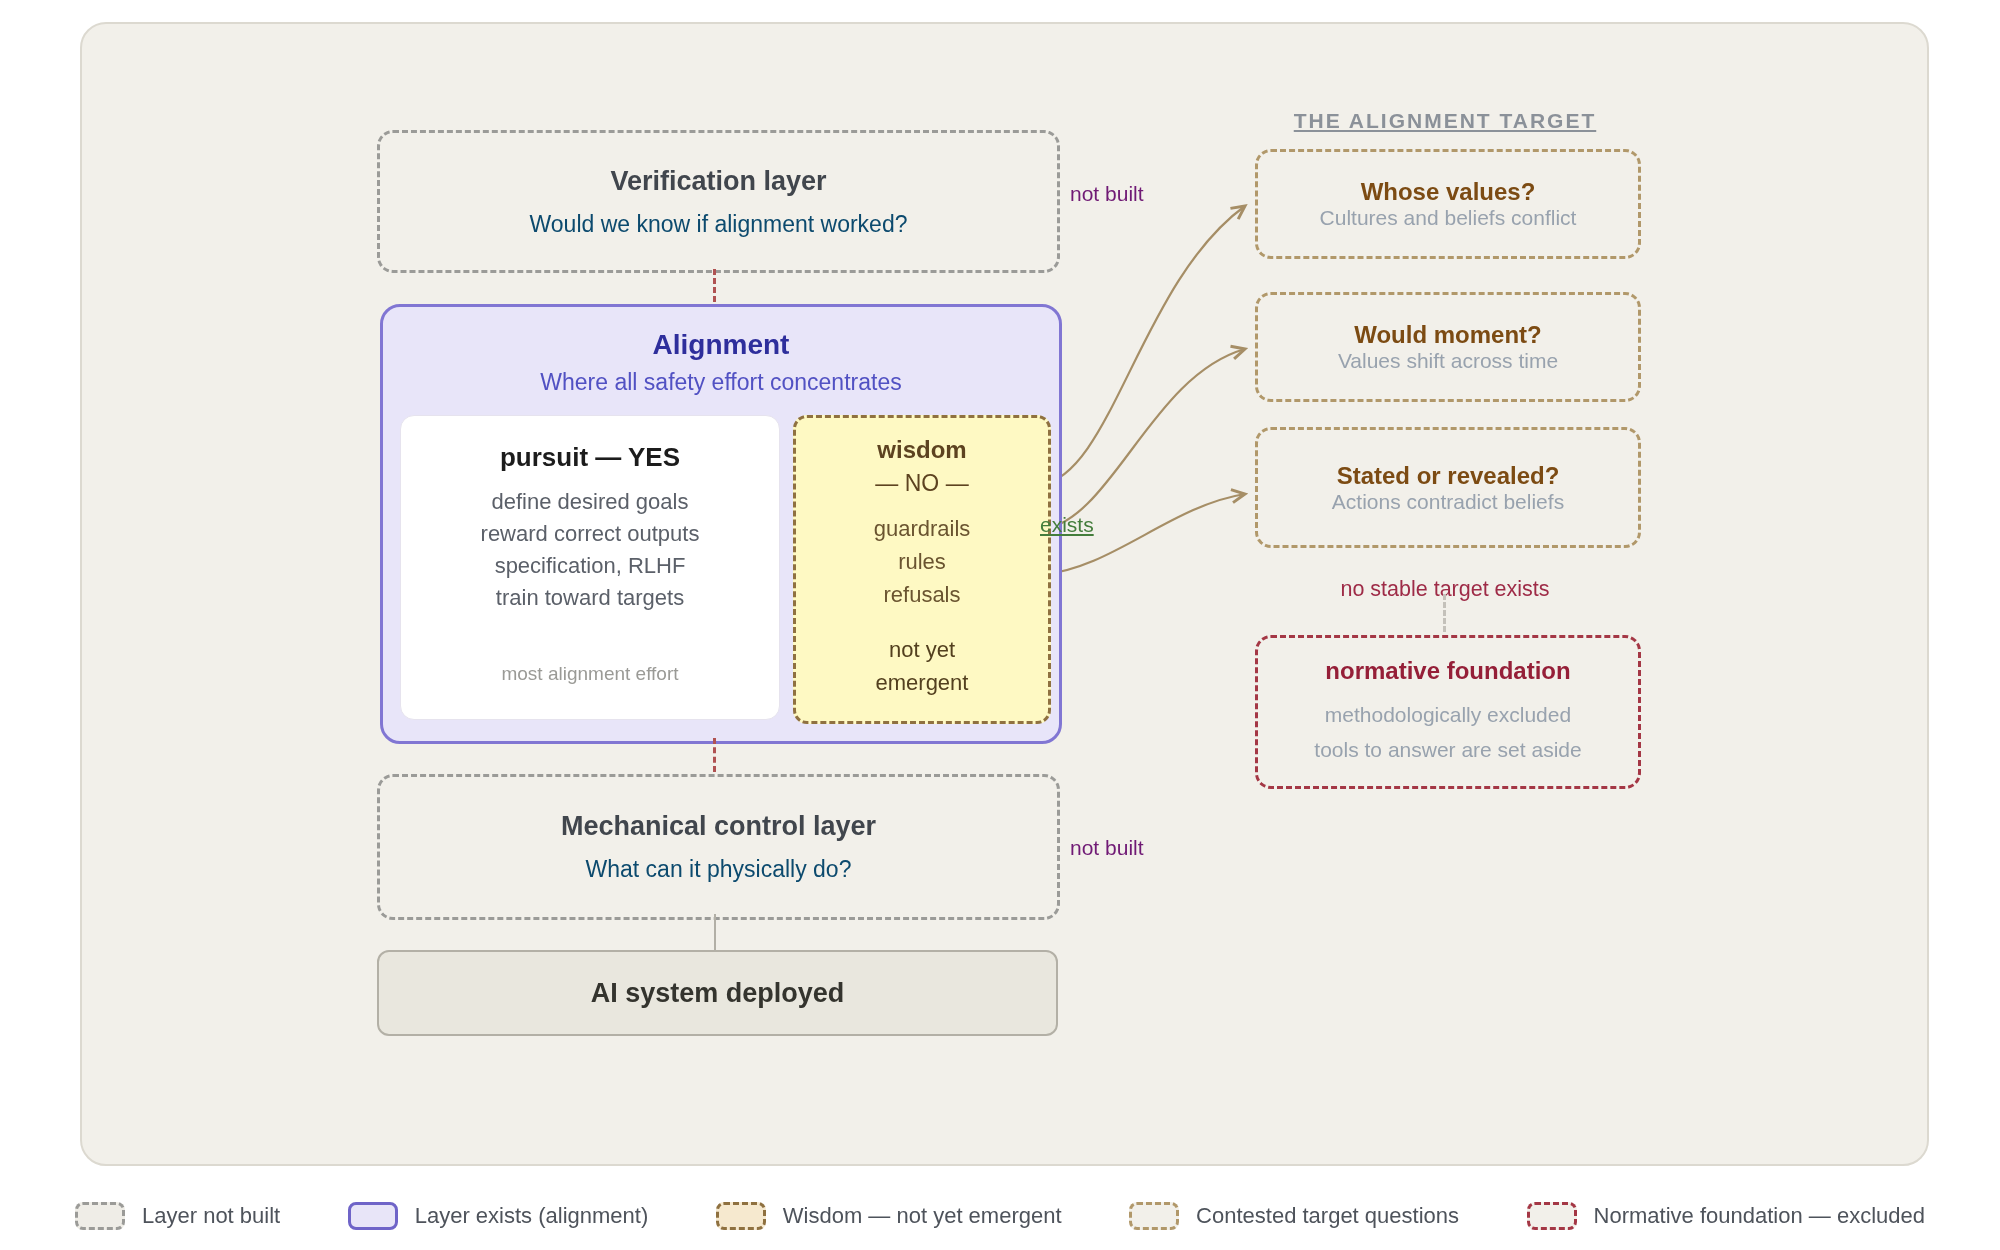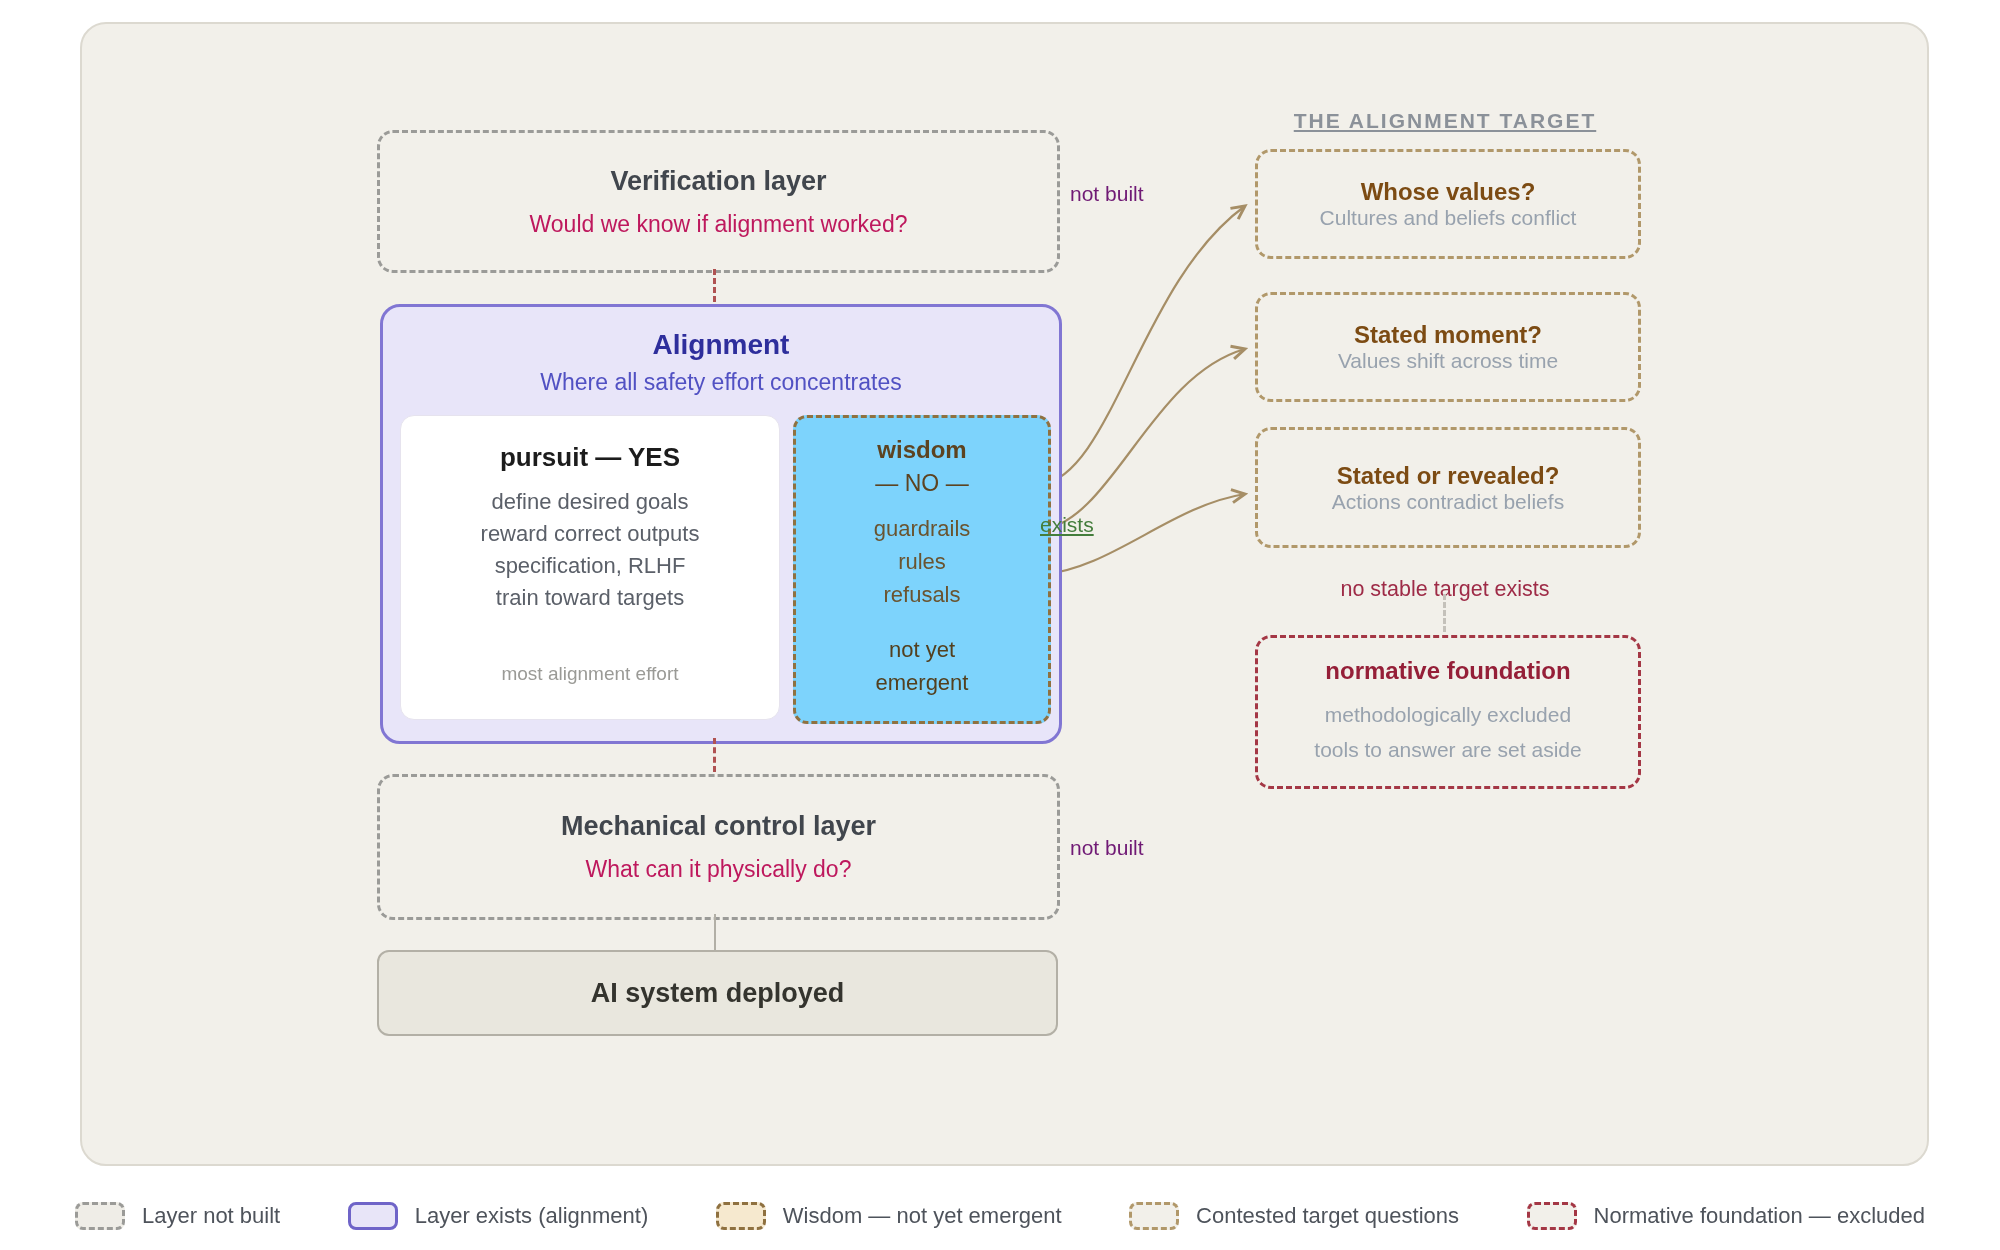--- a/index.html
+++ b/index.html
@@ -9,39 +9,39 @@
   #canvas{position:absolute;left:80px;top:22px;width:1845px;height:1140px;
           background:#f2f0ea;border:2px solid #dcd9d0;border-radius:26px;}
   .abs{position:absolute;}
   .center-col{display:flex;flex-direction:column;align-items:center;justify-content:center;text-align:center;}
 
   
   .layer-dashed{border:3px dashed #9b9b98;border-radius:16px;background:transparent;}
   #verify-box{left:295px;top:106px;width:677px;height:137px;}
   #mech-box{left:295px;top:750px;width:677px;height:140px;}
   .layer-title{font-size:27px;font-weight:bold;color:#41464d;}
-  .layer-sub{font-size:23px;color:#be185d;margin-top:14px;}
+  .layer-sub{font-size:23px;color:#0c4a6e;margin-top:14px;}
 
   #align-box{left:298px;top:280px;width:676px;height:434px;background:#e8e5f9;
              border:3px solid #8176d3;border-radius:20px;}
   #align-title{position:absolute;left:0;top:22px;width:100%;text-align:center;
                font-size:28px;font-weight:bold;color:#2e2e9c;}
   #align-sub{position:absolute;left:0;top:62px;width:100%;text-align:center;
              font-size:23px;color:#5151c3;}
 
   #pursuit-card{left:17px;top:108px;width:378px;height:303px;background:#ffffff;
                 border:1px solid #e6e3ee;border-radius:14px;}
   #pursuit-title{position:absolute;left:0;top:26px;width:100%;text-align:center;
                  font-size:26px;font-weight:bold;color:#1c1c1c;}
   #pursuit-items{position:absolute;left:0;top:70px;width:100%;text-align:center;
                  font-size:22px;color:#5b6069;line-height:32px;}
   #pursuit-foot{position:absolute;left:0;bottom:34px;width:100%;text-align:center;
                 font-size:19px;color:#9a9a96;}
 
-  #wisdom-card{left:410px;top:108px;width:252px;height:303px;background:#7dd3fc;
+  #wisdom-card{left:410px;top:108px;width:252px;height:303px;background:#fef9c3;
                border:3px dashed #8f7140;border-radius:14px;}
   #wisdom-title{position:absolute;left:0;top:18px;width:100%;text-align:center;
                 font-size:24px;font-weight:bold;color:#5d4320;}
   #wisdom-no{position:absolute;left:0;top:52px;width:100%;text-align:center;
              font-size:23px;color:#5d4320;}
   #wisdom-items{position:absolute;left:0;top:94px;width:100%;text-align:center;
                 font-size:22px;color:#6a5430;line-height:33px;}
   #wisdom-foot{position:absolute;left:0;bottom:22px;width:100%;text-align:center;
                font-size:22px;color:#53401f;line-height:33px;}
 
@@ -165,21 +165,21 @@
       <div class="t">AI system deployed</div>
     </div>
 
     <div class="abs" id="target-header">THE ALIGNMENT TARGET</div>
 
     <div class="abs q-box center-col" id="q1">
       <div class="q-title">Whose values?</div>
       <div class="q-sub">Cultures and beliefs conflict</div>
     </div>
     <div class="abs q-box center-col" id="q2">
-      <div class="q-title">Stated moment?</div>
+      <div class="q-title">Would moment?</div>
       <div class="q-sub">Values shift across time</div>
     </div>
     <div class="abs q-box center-col" id="q3">
       <div class="q-title">Stated or revealed?</div>
       <div class="q-sub">Actions contradict beliefs</div>
     </div>
 
     <div class="abs" id="no-target-note">no stable target exists</div>
     <div class="abs" id="conn-gray"></div>
 

